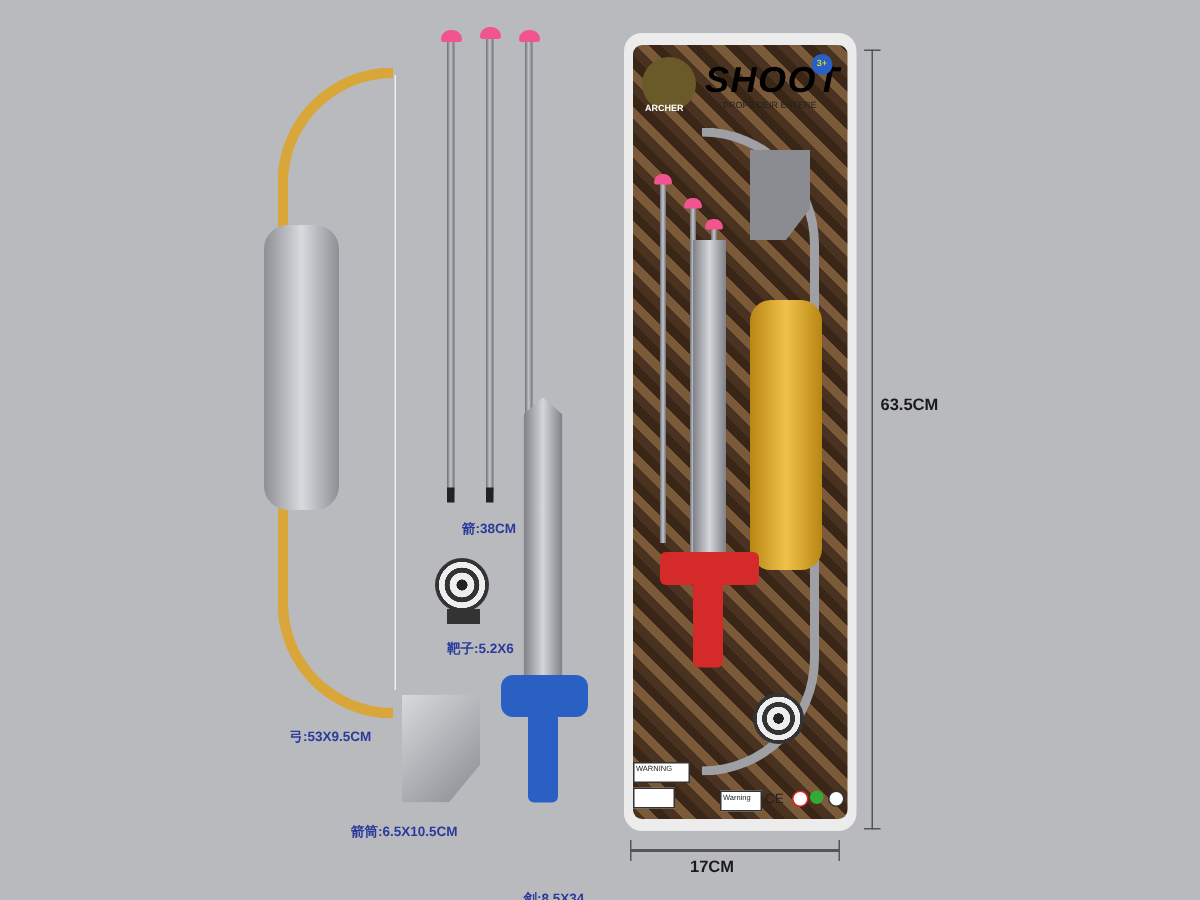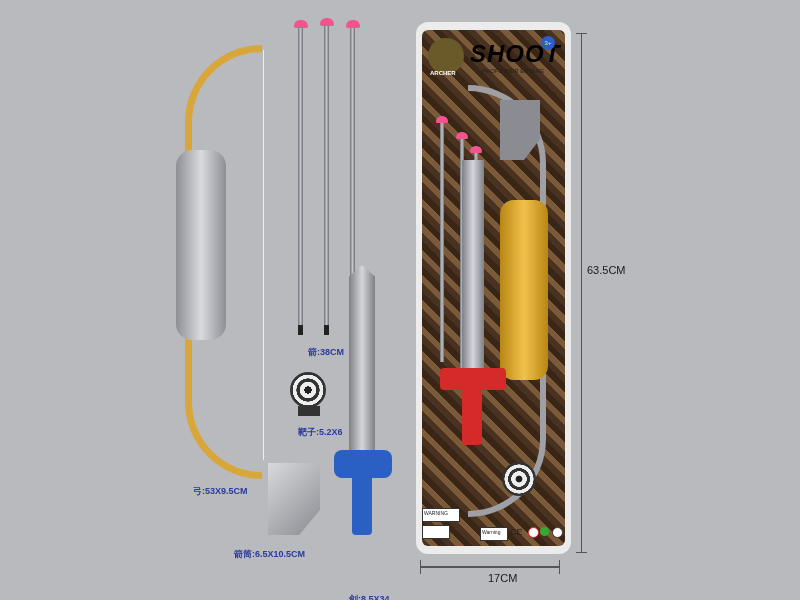--- a/index.html
+++ b/index.html
@@ -1,19 +1,19 @@
 <!DOCTYPE html>
 <html><head>
 <meta charset="utf-8">
 <style>
   html,body{margin:0;padding:0;}
   body{width:800px;height:600px;background:#b9babe;position:relative;overflow:hidden;font-family:"Liberation Sans",sans-serif;}
   .abs{position:absolute;}
   .label{position:absolute;color:#2a3a9a;font-weight:bold;font-size:9px;white-space:nowrap;text-align:center;}
-  .dim{position:absolute;color:#1a1a1a;font-weight:normal;font-size:11px;}
+  .dim{position:absolute;color:#1a1a1a;font-weight:bold;font-size:11px;}
   
   .bow-limb{position:absolute;border:7px solid #d9a63a;border-right:none;border-radius:120px 0 0 120px;}
   .bow-string{position:absolute;width:1px;background:#eeeeee;}
   .bow-grip{position:absolute;background:linear-gradient(90deg,#8d8f95,#d9dade,#8d8f95);border-radius:16px;}
   
   .arrow{position:absolute;width:5px;background:linear-gradient(90deg,#6c6f76,#c3c5ca,#6c6f76);}
   .arrow-tip{position:absolute;width:14px;height:8px;background:#f2548f;border-radius:7px 7px 2px 2px;}
   .arrow-nock{position:absolute;width:5px;height:10px;background:#222;}
   
   .sword-blade{position:absolute;background:linear-gradient(90deg,#7e8087,#d5d6da,#7e8087);clip-path:polygon(50% 0,100% 6%,100% 100%,0 100%,0 6%);}
@@ -105,13 +105,13 @@
 <div class="abs" style="left:552px;top:527px;width:9px;height:9px;border-radius:50%;background:#fff;border:1px solid #333;"></div>
 
 <div class="line" style="left:581px;top:33px;width:1px;height:520px;"></div>
 <div class="line" style="left:576px;top:33px;width:11px;height:1px;"></div>
 <div class="line" style="left:576px;top:552px;width:11px;height:1px;"></div>
 <div class="dim" style="left:587px;top:264px;">63.5CM</div>
 
 <div class="line" style="left:420px;top:566px;width:140px;height:2px;"></div>
 <div class="line" style="left:420px;top:560px;width:1px;height:14px;"></div>
 <div class="line" style="left:559px;top:560px;width:1px;height:14px;"></div>
-<div class="dim" style="left:488px;top:572px;">17CM</div>
+<div class="dim" style="left:460px;top:572px;">17CM</div>
 
 </body></html>

